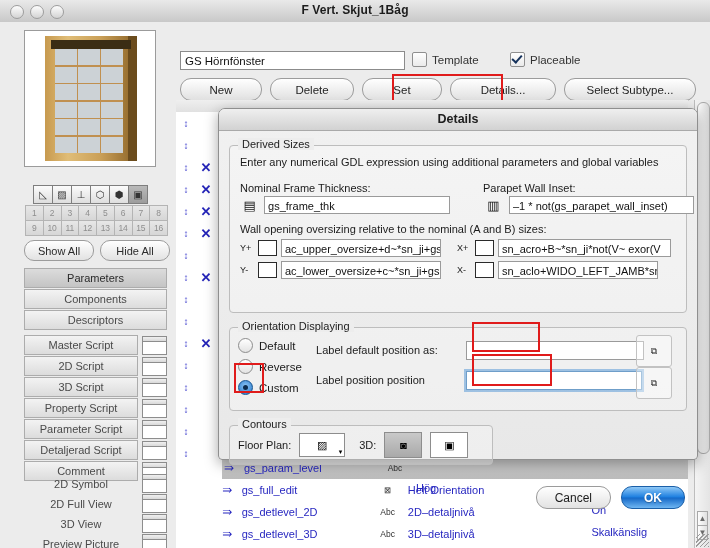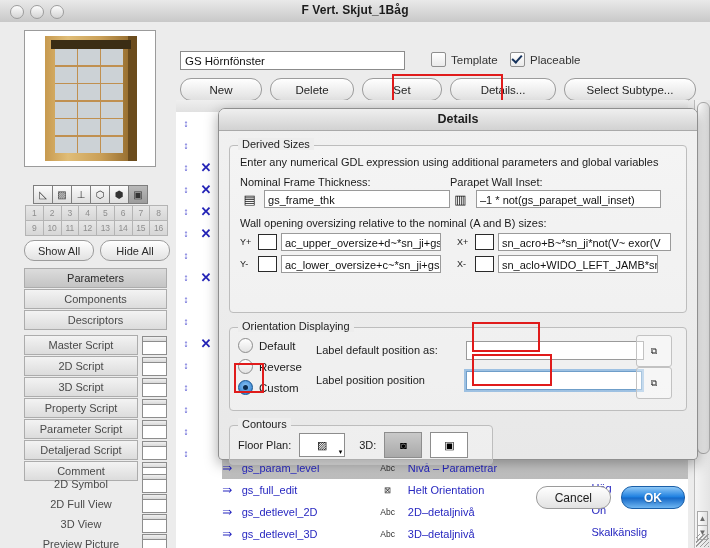--- a/index.html
+++ b/index.html
@@ -138,21 +138,21 @@
     background:linear-gradient(#efefef,#d2d2d2);border-bottom:1px solid #a9a9a9;
     text-align:center;font-size:12.5px;font-weight:bold;color:#1e1e1e;line-height:21px;}
   .dlg-body{position:relative;padding:6px 10px;}
 
   .fieldset{position:relative;border:1px solid #bdbdbd;border-radius:4px;
     background:rgba(255,255,255,.28);margin-top:8px;}
   .legend{position:absolute;left:8px;top:-8px;background:#ededed;padding:0 4px;
     font-size:11px;color:#222;}
   .fs-inner{padding:9px 10px 9px 10px;}
 
-  .hint{font-size:11px;color:#1b1b1b;line-height:14px;margin-bottom:7px;}
+  .hint{font-size:11px;color:#1b1b1b;line-height:14px;margin-bottom:13px;}
   .lbl{font-size:11px;color:#1b1b1b;margin-bottom:2px;}
   .inp{height:18px;border:1px solid #9a9a9a;background:#fff;font-size:11px;color:#111;
     padding:0 3px;line-height:18px;box-sizing:border-box;overflow:hidden;white-space:nowrap;}
   .inp.focus{border:1px solid #6f9ec9;box-shadow:0 0 0 2px rgba(122,173,219,.7);}
 
   .gicon{width:21px;height:17px;display:inline-block;vertical-align:middle;
     font-size:13px;line-height:17px;text-align:center;color:#111;}
   .boxicon{width:17px;height:14px;border:1px solid #2a2a2a;display:inline-block;
     position:relative;background:#fff;vertical-align:middle;}
 
@@ -315,21 +315,21 @@
           <div class="sbtn plain">3D View</div>
           <div class="winbox"></div>
         </div>
         <div class="srow">
           <div class="sbtn plain">Preview Picture</div>
           <div class="winbox"></div>
         </div>
       </div>
 
     <div class="namefield">GS Hörnfönster</div>
-    <div class="chk-wrap" style="left:431px">
+    <div class="chk-wrap" style="left:412px">
       <span class="chkbx"></span>
       <span>Template</span>
     </div>
     <div class="chk-wrap" style="left:510px">
       <span class="chkbx on"></span>
       <span>Placeable</span>
     </div>
 
     <div class="btnrow" id="btnrow">
         <div class="pill" style="width: 60px;">New</div>
@@ -343,21 +343,20 @@
     <div class="ptable">
       <div class="phead"></div>
       <div style="height:340px"></div>
       <div id="prows">
           <div class="prow sel">
             <span class="c-arr">↕</span>
             <span class="c-x"></span>
             <span class="c-ico">⇛</span>
             <span class="c-name">gs_param_level</span>
             <span class="c-type">Abc</span>
-            <span class="c-desc">Nivå – Parametrar</span>
             <span class="c-val">Hög</span>
           </div>
           <div class="prow">
             <span class="c-arr">↕</span>
             <span class="c-x"></span>
             <span class="c-ico">⇛</span>
             <span class="c-name">gs_full_edit</span>
             <span class="c-type">⊠</span>
             <span class="c-desc">Helt Orientation</span>
             <span class="c-val">On</span>
@@ -463,21 +462,21 @@
     <div class="dlg">
       <div class="dlg-title">Details</div>
 
       <div class="dlg-body">
 
         <div class="fieldset" style="height:166px">
           <div class="legend">Derived Sizes</div>
           <div class="fs-inner">
             <div class="hint">Enter any numerical GDL expression using additional parameters and global variables</div>
 
-            <div style="display:flex;gap:0;">
+            <div style="display:flex;gap:33px;">
               <div style="width:210px">
                 <div class="lbl">Nominal Frame Thickness:</div>
                 <div style="display:flex;align-items:center;gap:5px;">
                   <span class="gicon">▤</span>
                   <div class="inp" style="width:204px">gs_frame_thk</div>
                 </div>
               </div>
               <div style="width:215px">
                 <div class="lbl">Parapet Wall Inset:</div>
                 <div style="display:flex;align-items:center;gap:5px;">

